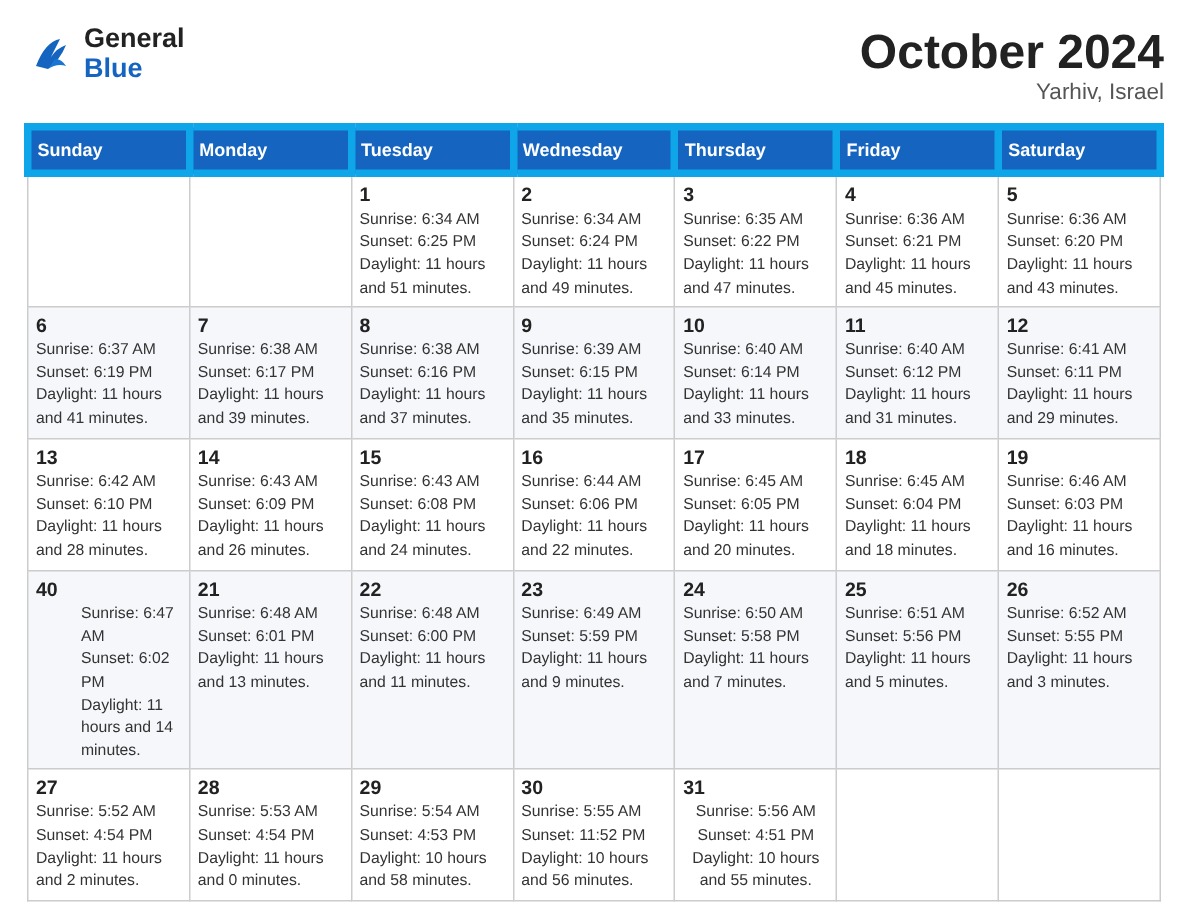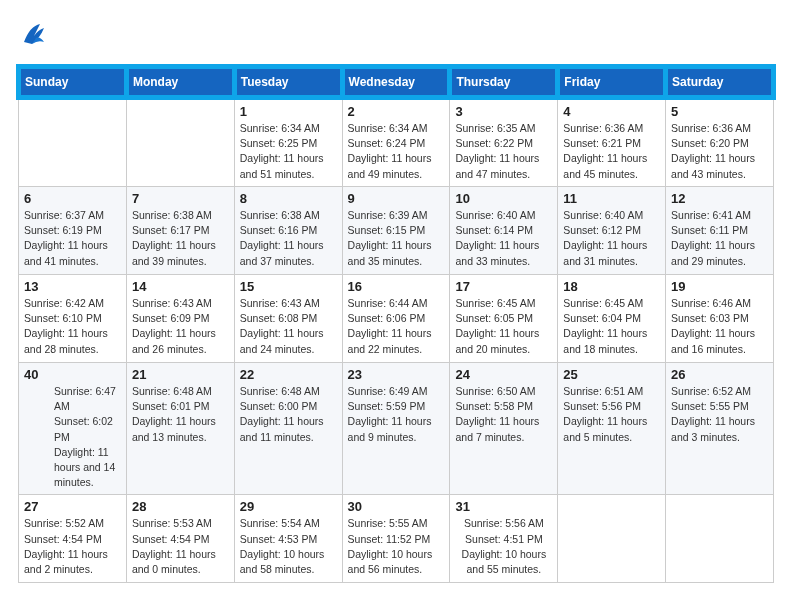--- a/index.html
+++ b/index.html
@@ -97,20 +97,28 @@
   </style>
 </head>
 <body>
 
 <div class="header">
   <div class="logo-wrapper">
     <svg class="logo-icon" viewBox="0 0 36 36" xmlns="http://www.w3.org/2000/svg">
       <path d="M8 26 Q14 10 24 8 Q20 16 18 20 Q22 14 28 12 Q24 22 16 28 Z" fill="#1565c0"></path>
       <path d="M16 28 Q22 24 28 26 Q24 20 20 22 Z" fill="#1976d2"></path>
     </svg>
+    <div class="logo-name-block">
+      <span class="logo-general">General</span>
+      <span class="logo-blue">Blue</span>
+    </div>
+  </div>
+  <div class="title-block">
+    <div class="month-title">October 2024</div>
+    <div class="location">Yarhiv, Israel</div>
   </div>
 </div>
 
 <table class="calendar">
   <thead>
     <tr>
     <th>Sunday</th>
         <th>Monday</th>
         <th>Tuesday</th>
         <th>Wednesday</th>

